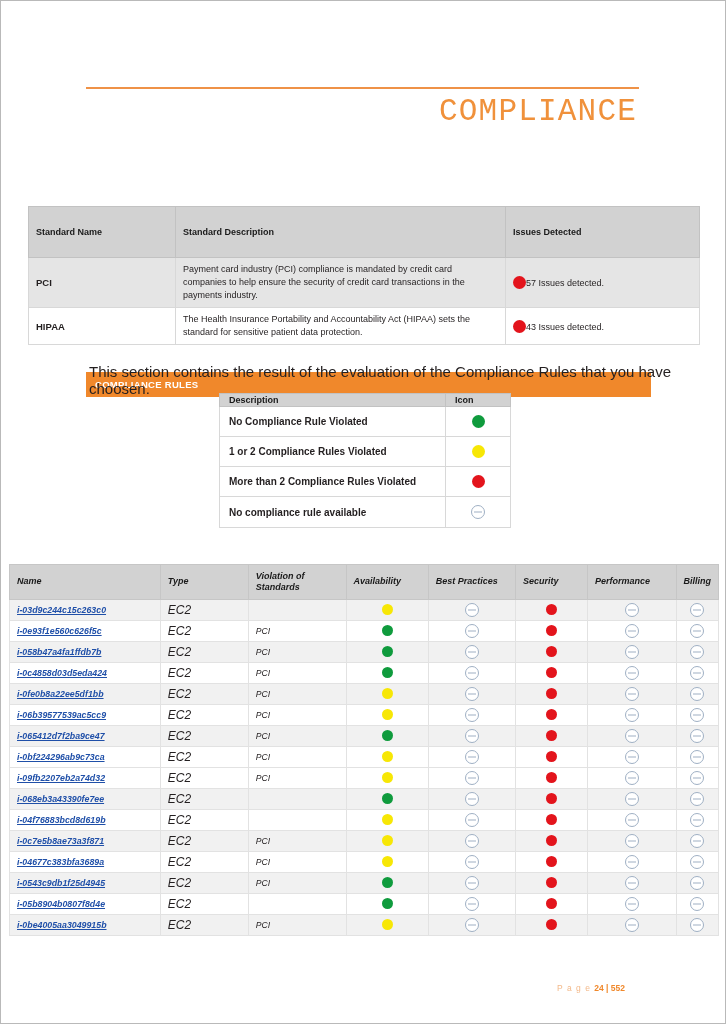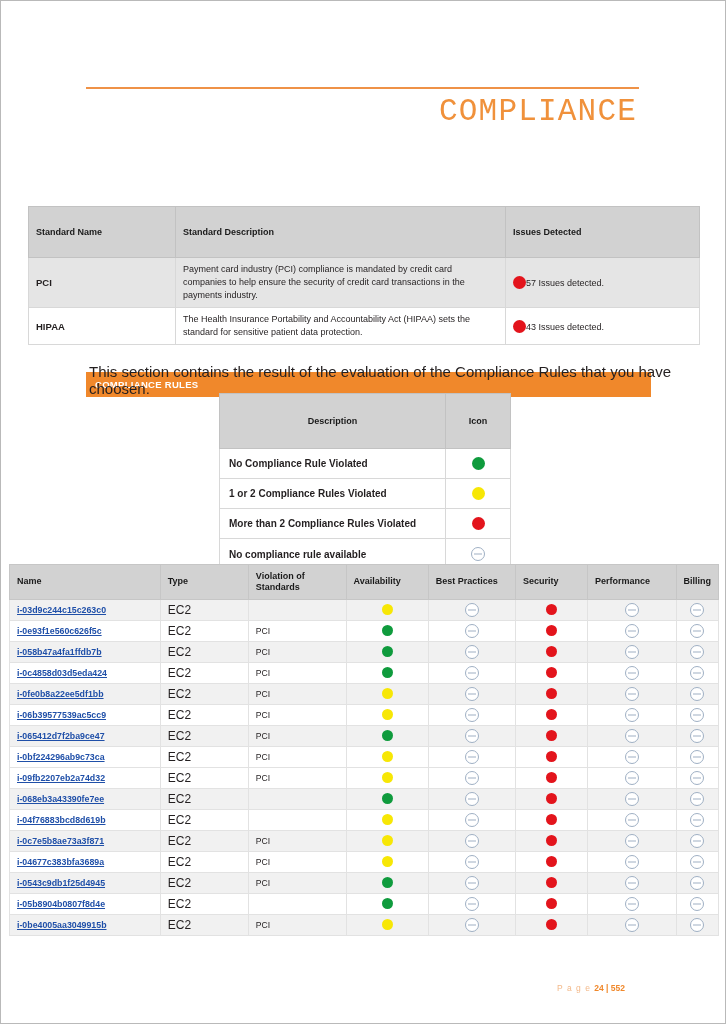--- a/index.html
+++ b/index.html
@@ -96,38 +96,39 @@
 
   #summary-table { left: 27px; top: 205px; width: 672px; }
   #summary-table td.std-name { font-weight: bold; font-size: 9.5px; }
   #summary-table td.std-desc { line-height: 1.45; font-size: 9px; }
   #summary-table tr.alt td { background: #e5e5e5; }
   .issues-cell { white-space: nowrap; }
   .issues-cell .txt { vertical-align: middle; font-size: 9px; }
 
   
   #legend-table { left: 218px; top: 392px; width: 292px; }
-  #legend-table th { padding: 22px 9px; text-align: center; }
+  #legend-table th { padding: 1px 9px; }
   #legend-table td.desc {
     font-weight: bold;
     font-size: 10px;
     padding: 8px 9px;
   }
   #legend-table td.icon {
     text-align: center;
     width: 46px;
     padding: 8px 0;
   }
 
   
   #results-table {
     left: 8px;
     top: 563px;
     width: 710px;
     font-size: 8.6px;
+    font-style: italic;
   }
   #results-table th {
     padding: 6px 7px;
     border: 1px solid #c6c6c6;
     line-height: 1.2;
     vertical-align: middle;
   }
   #results-table td {
     border: 1px solid #e2e2e2;
     padding: 3px 7px;

